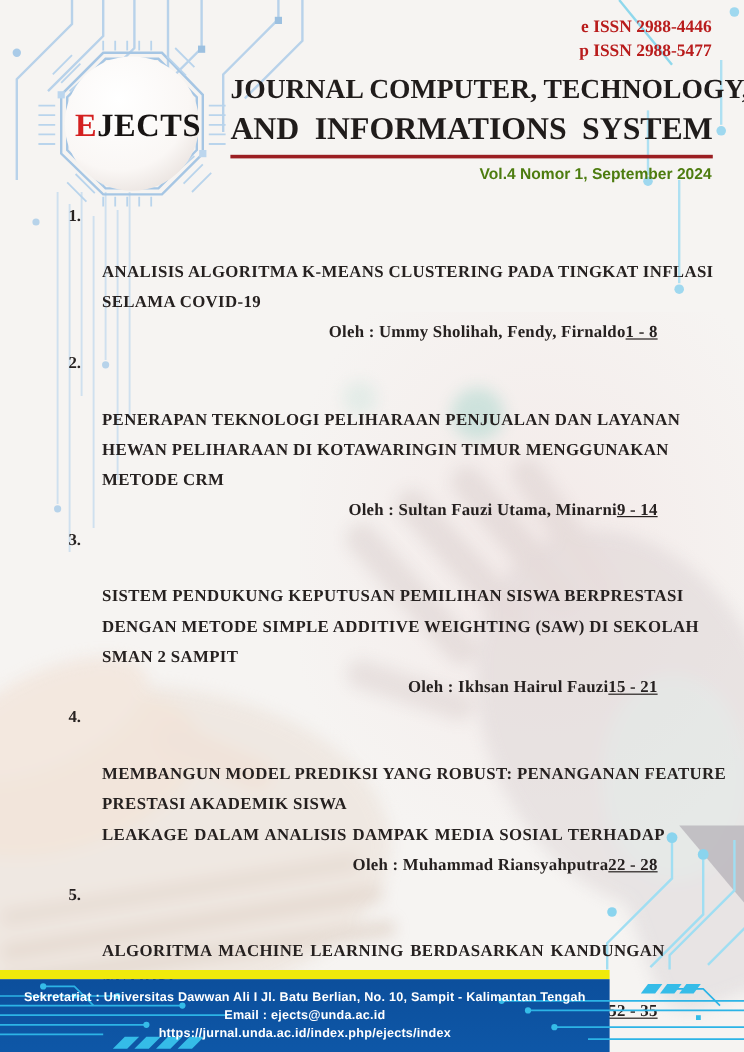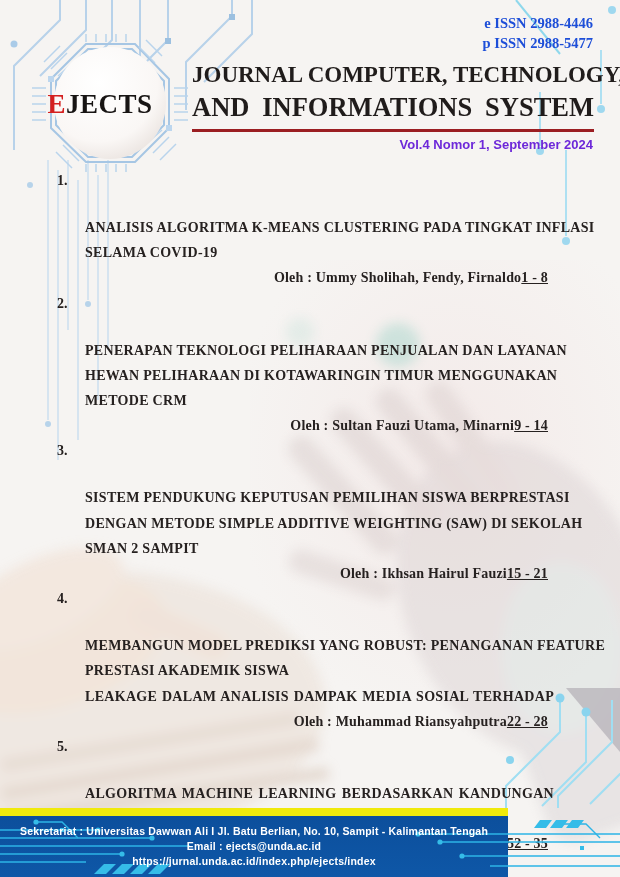--- a/index.html
+++ b/index.html
@@ -6,42 +6,42 @@
   .page{
     position:relative;width:620px;height:877px;margin:0 auto;
     background:#f6f4f2;overflow:hidden;
     font-family:"Liberation Serif", serif;
   }
   .bg-decor{position:absolute;inset:0;pointer-events:none;}
 
   
   .issn-block{
     position:absolute;top:13px;right:27px;text-align:right;
-    font-weight:bold;font-size:14.5px;line-height:20px;color:#1d4ed8;
-  }
-  .logo{position:absolute;left:16px;top:34px;width:168px;height:140px;}
+    font-weight:bold;font-size:14.5px;line-height:20px;color:#b91c1c;
+  }
+  .logo{position:absolute;left:31px;top:34px;width:168px;height:140px;}
   .logo-text{
     position:absolute;left:0;top:55px;width:100%;text-align:center;
     font-weight:bold;font-size:27px;letter-spacing:.5px;color:#171413;
   }
   .logo-text .logo-e{color:#d42020;}
   .journal-title{position:absolute;left:192px;top:60px;width:402px;color:#201c1b;}
   .journal-title .t1{
     font-weight:bold;font-size:23px;line-height:30px;
     text-align:justify;text-align-last:justify;white-space:nowrap;
   }
   .journal-title .t2{
     font-weight:bold;font-size:26.5px;line-height:34px;
     text-align:justify;text-align-last:justify;white-space:nowrap;
   }
   .title-rule{position:absolute;left:192px;top:129px;width:402px;height:3px;background:#9b1e22;}
   .volume-info{
     position:absolute;right:27px;top:137px;
     font-family:"Liberation Sans", sans-serif;font-weight:bold;
-    font-size:13px;color:#6d28d9;
+    font-size:13px;color:#4d7c0f;
   }
 
   
   .toc{position:absolute;left:57px;top:168px;width:497px;color:#262120;}
   .toc-item{display:flex;align-items:flex-start;}
   .toc-num{
     width:28px;flex:0 0 28px;font-weight:bold;font-size:14px;line-height:25.2px;
   }
   .toc-body{flex:1;min-width:0;margin-top:47px;}
   .title-line{

